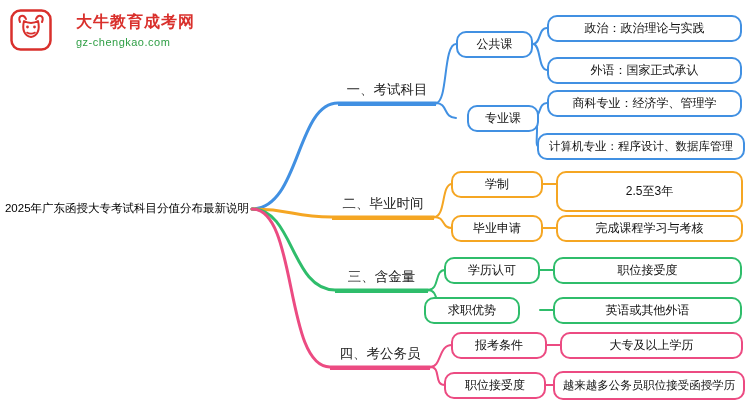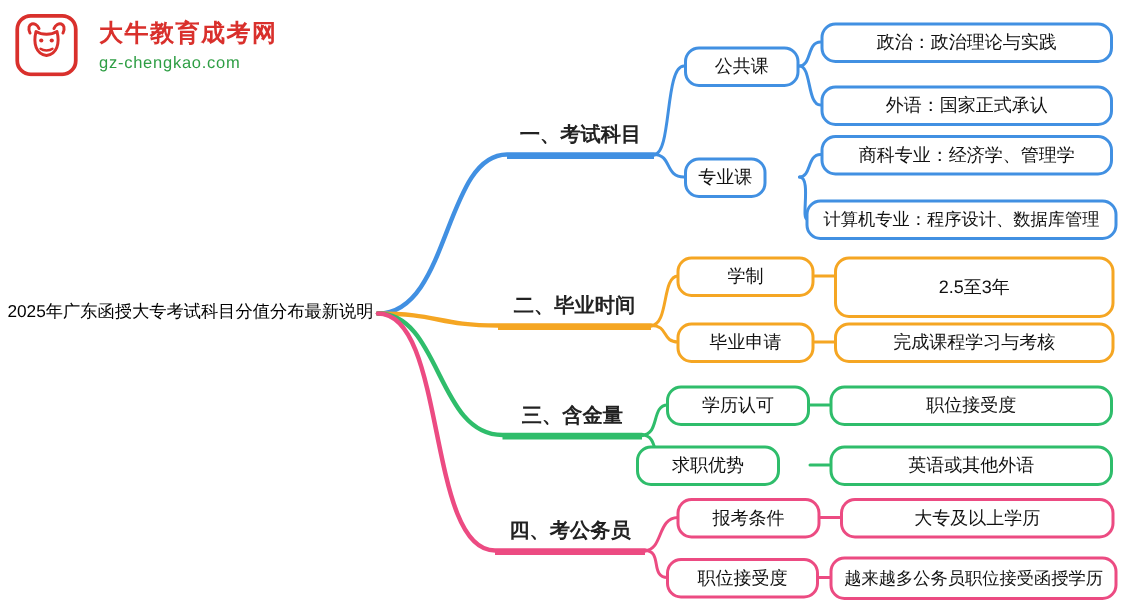--- a/index.html
+++ b/index.html
@@ -4,29 +4,29 @@
 <style>
   *{margin:0;padding:0;box-sizing:border-box}
   html,body{background:#fff}
   body{font-family:"Liberation Sans","DejaVu Sans",sans-serif}
   .canvas{position:relative;width:750px;height:410px;background:#fff;overflow:hidden}
   svg.links{position:absolute;left:0;top:0;z-index:0}
   .node{position:absolute;z-index:2;background:#fff;border:2px solid #333;border-radius:10px;
         display:flex;align-items:center;justify-content:center;font-size:12px;color:#111;
         white-space:nowrap;padding:0 4px}
   .tight{font-size:11.5px}
-  .blabel{position:absolute;z-index:2;text-align:center;font-size:13.5px;font-weight:700;color:#222;
+  .blabel{position:absolute;z-index:2;text-align:center;font-size:13.5px;font-weight:400;color:#222;
           padding-bottom:4px;border-bottom:3px solid #f97316;white-space:nowrap}
   .c0{border-color:#4190e2}
   .c1{border-color:#f5a623}
   .c2{border-color:#2fbd6b}
   .c3{border-color:#ec4b82}
   .main-topic{position:absolute;left:2px;top:201px;width:250px;z-index:2;text-align:center;
               font-size:11.5px;font-weight:400;color:#000;line-height:15px;white-space:nowrap}
-  .logo{position:absolute;left:10px;top:9px;display:flex;gap:14px;align-items:center;z-index:3}
+  .logo{position:absolute;left:10px;top:9px;display:flex;gap:24px;align-items:center;z-index:3}
   .logo-text{display:flex;flex-direction:column}
   .site-name{font-size:16px;font-weight:700;color:#d9302c;letter-spacing:1px}
   .site-url{font-size:11px;color:#2e9e44;margin-top:3px;letter-spacing:.5px}
 </style>
 </head>
 <body>
 
 <div class="canvas">
 
   <svg class="links" width="750" height="410" viewBox="0 0 750 410">
@@ -77,21 +77,21 @@
       <span class="site-url">gz-chengkao.com</span>
     </div>
   </div>
 
   <div class="main-topic">2025年广东函授大专考试科目分值分布最新说明</div>
 
   <div class="blabel c0" style="left:338px;top:81px;width:98px">一、考试科目</div>
   <div class="node c0" style="left:456px;top:31px;width:77px;height:27px">公共课</div>
   <div class="node c0" style="left:547px;top:15px;width:195px;height:27px">政治：政治理论与实践</div>
   <div class="node c0" style="left:547px;top:57px;width:195px;height:27px">外语：国家正式承认</div>
-  <div class="node c0" style="left:456px;top:105px;width:55px;height:27px">专业课</div>
+  <div class="node c0" style="left:467px;top:105px;width:72px;height:27px">专业课</div>
   <div class="node c0" style="left:547px;top:90px;width:195px;height:27px">商科专业：经济学、管理学</div>
   <div class="node c0 tight" style="left:537px;top:133px;width:208px;height:27px">计算机专业：程序设计、数据库管理</div>
 
   <div class="blabel c1" style="left:332px;top:195px;width:102px">二、毕业时间</div>
   <div class="node c1" style="left:451px;top:171px;width:92px;height:27px">学制</div>
   <div class="node c1" style="left:556px;top:171px;width:187px;height:41px">2.5至3年</div>
   <div class="node c1" style="left:451px;top:215px;width:92px;height:27px">毕业申请</div>
   <div class="node c1" style="left:556px;top:215px;width:187px;height:27px">完成课程学习与考核</div>
 
   <div class="blabel c2" style="left:335px;top:268px;width:93px">三、含金量</div>

